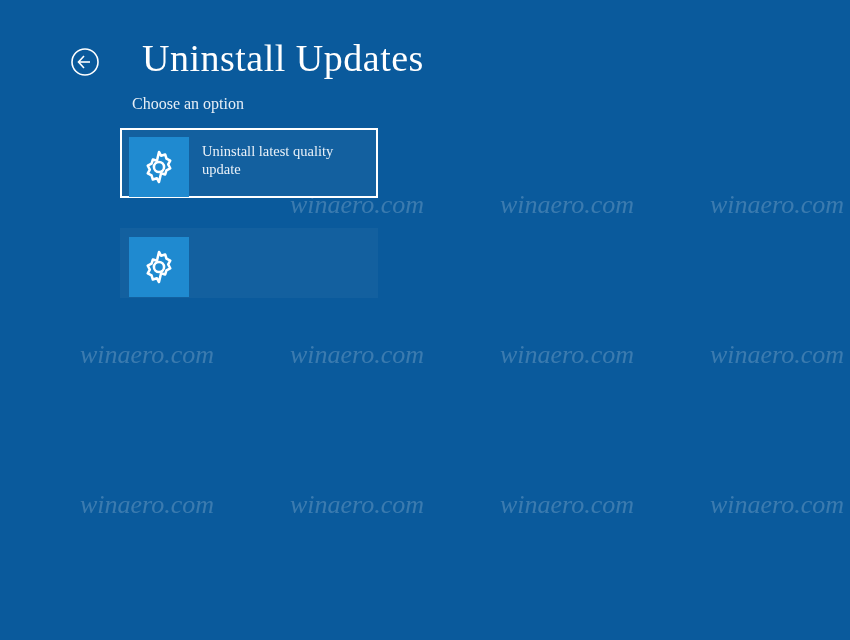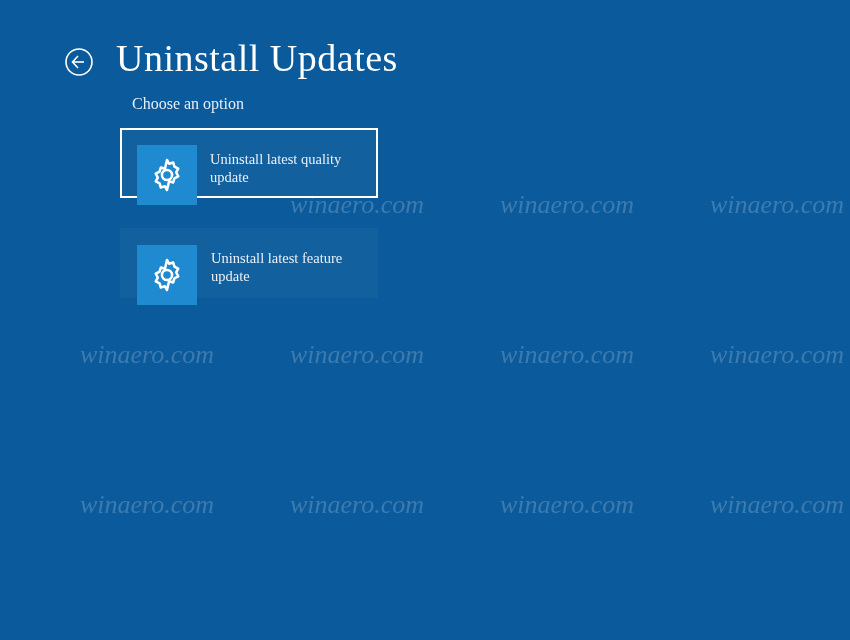--- a/index.html
+++ b/index.html
@@ -12,23 +12,24 @@
   }
   .screen {
     position: relative;
     width: 850px;
     height: 640px;
     background: #0a5a9c;
   }
   .header {
     position: absolute;
     top: 36px;
-    left: 62px;
+    left: 68px;
     display: flex;
     align-items: center;
+    gap: 20px;
   }
   .back-btn {
     width: 34px;
     height: 34px;
     display: flex;
     align-items: center;
     justify-content: center;
     color: #ffffff;
     margin-right: 20px;
     margin-top: 8px;
@@ -55,21 +56,21 @@
   }
   .option-tile {
     display: flex;
     align-items: flex-start;
     width: 258px;
     height: 70px;
     background: rgba(255,255,255,0.04);
     border: 1px solid transparent;
     box-sizing: border-box;
     margin-bottom: 30px;
-    padding: 12px;
+    padding: 4px;
   }
   .option-tile.selected {
     border: 2px solid #ffffff;
     background: rgba(255,255,255,0.04);
   }
   .tile-icon {
     width: 60px;
     height: 60px;
     background: #1f8ad0;
     flex: 0 0 60px;
@@ -134,21 +135,20 @@
       <div class="tile-label">Uninstall latest quality update</div>
     </div>
 
     <div class="option-tile">
       <div class="tile-icon">
         <svg width="38" height="38" viewBox="0 0 24 24" fill="none" stroke="#ffffff" stroke-width="1.6" stroke-linejoin="round" stroke-linecap="round">
           <circle cx="12" cy="12" r="3.2"></circle>
           <path d="M12 2.5l1.3 2.4 2.6-.8.8 2.6 2.4 1.3-1.3 2.4 1.3 2.4-2.4 1.3-.8 2.6-2.6-.8L12 21.5l-1.3-2.4-2.6.8-.8-2.6L4.9 16l1.3-2.4L4.9 11.2l2.4-1.3.8-2.6 2.6.8L12 2.5z"></path>
         </svg>
       </div>
-      <div class="tile-label">Uninstall latest feature update</div>
     </div>
 
   </div>
 
   <div class="watermark-layer">
     <div class="wm" style="top:190px;left:290px">winaero.com</div>
     <div class="wm" style="top:190px;left:500px">winaero.com</div>
     <div class="wm" style="top:190px;left:710px">winaero.com</div>
     <div class="wm" style="top:340px;left:80px">winaero.com</div>
     <div class="wm" style="top:340px;left:290px">winaero.com</div>

